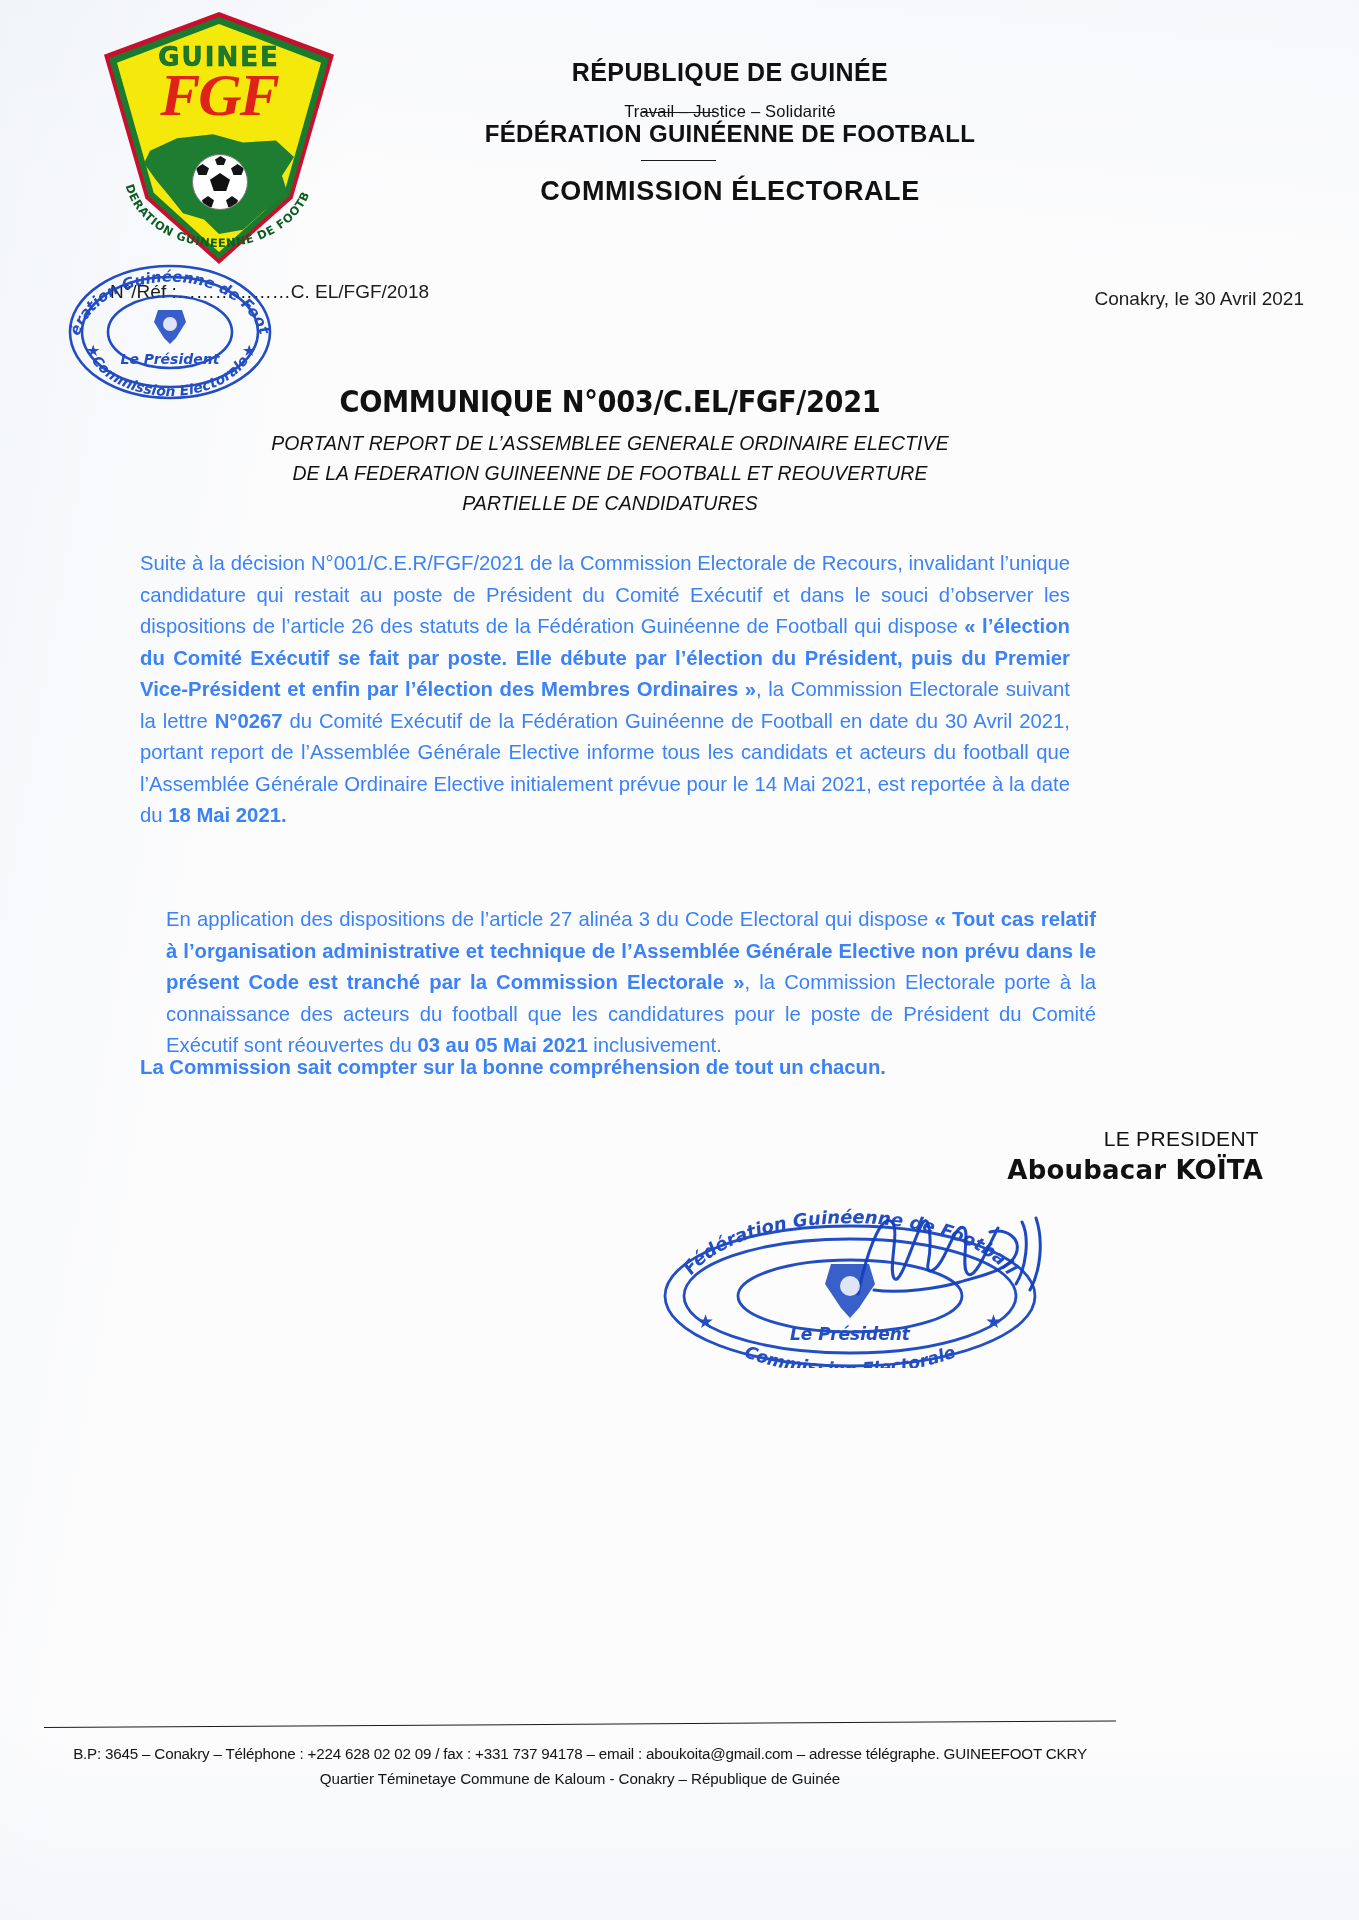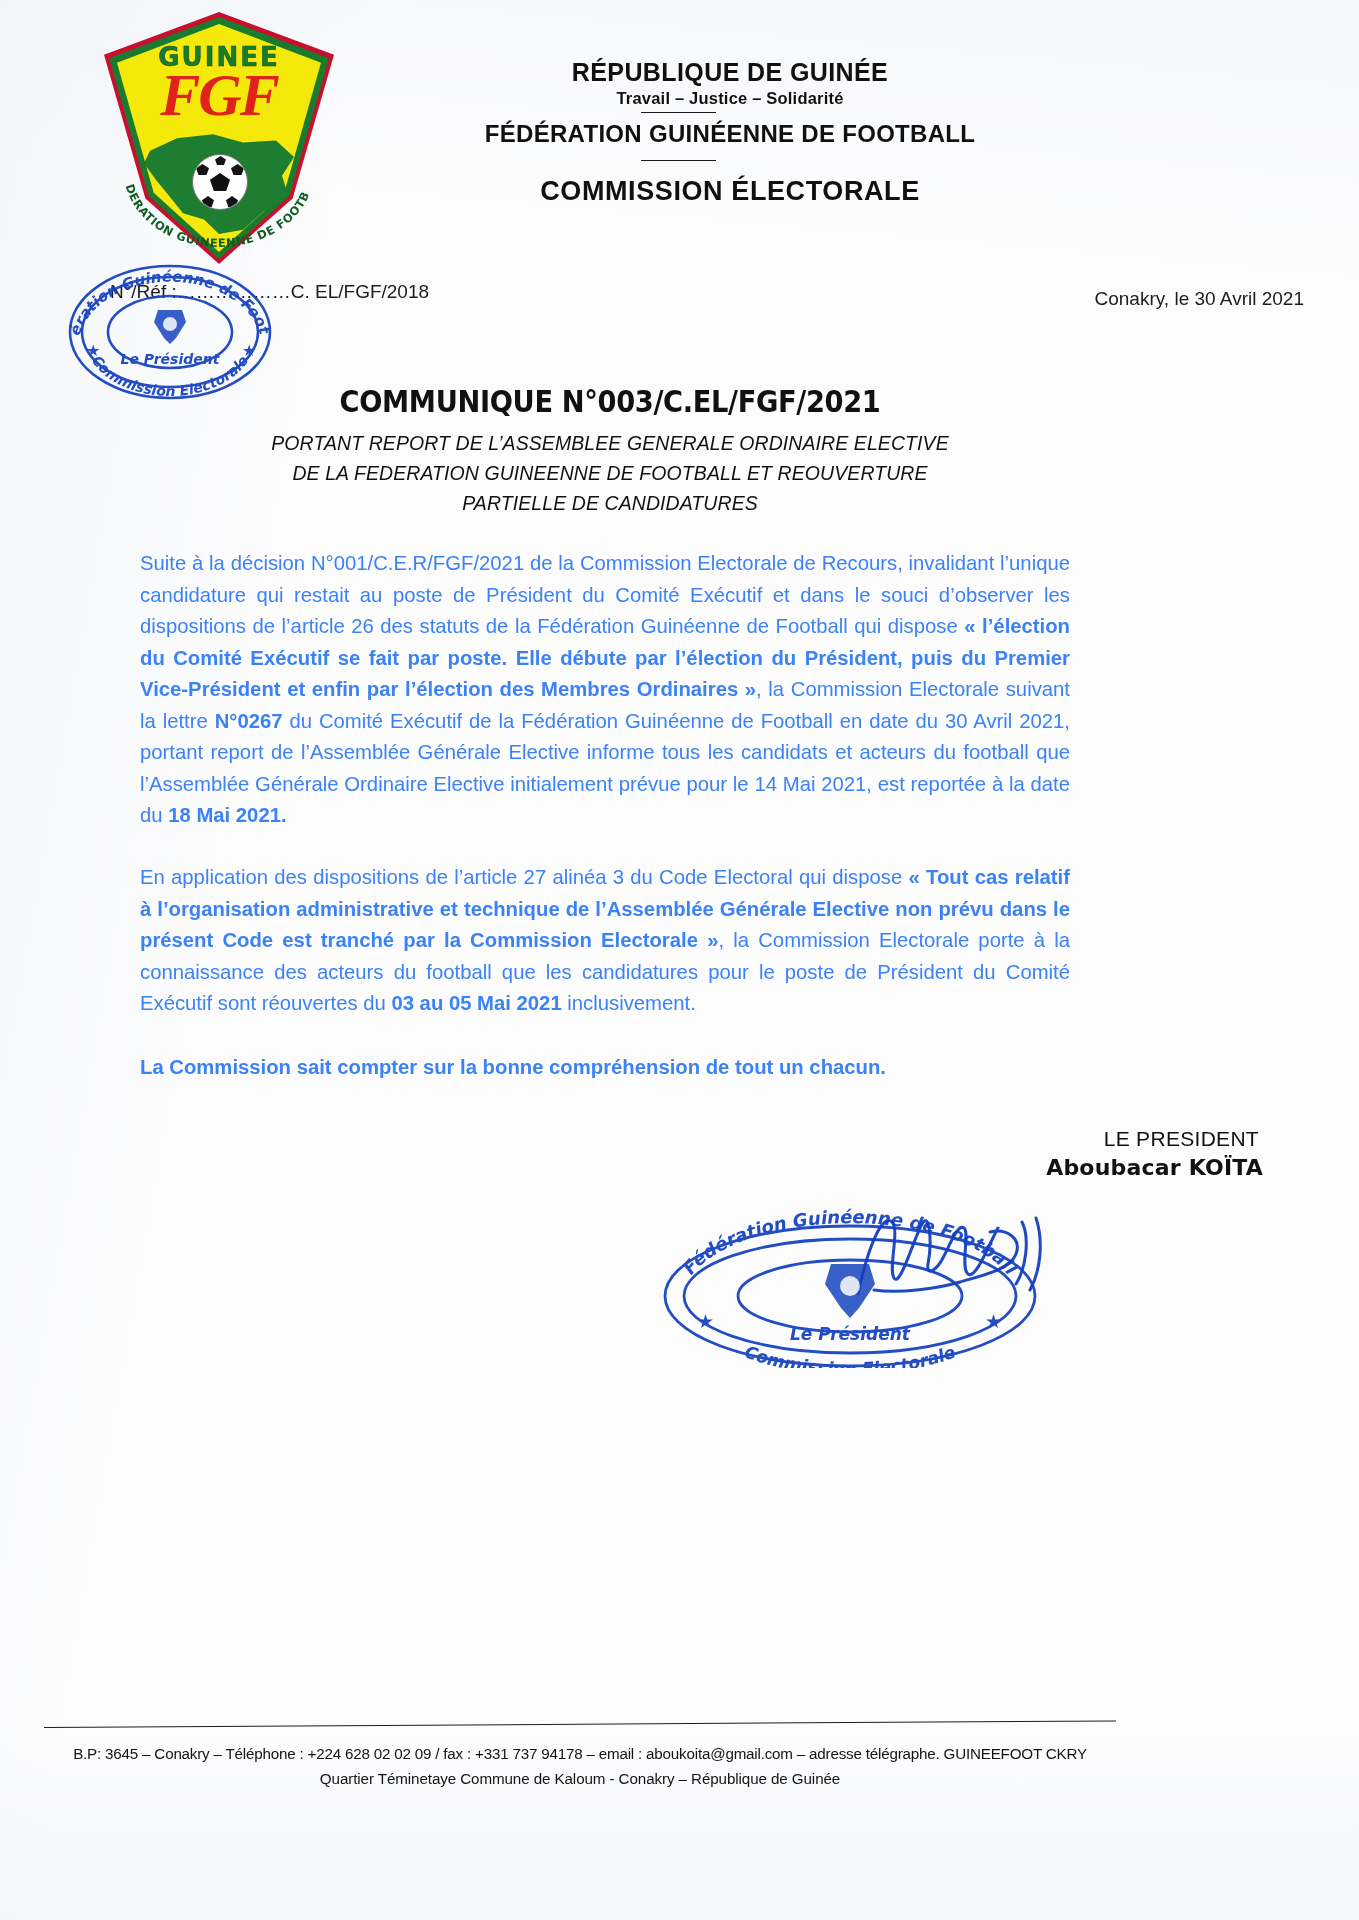--- a/index.html
+++ b/index.html
@@ -131,23 +131,23 @@
   
   .hdr { position: absolute; left: 330px; width: 800px; text-align: center; }
   .hdr-line1 {
     top: 58px;
     font-family: "Liberation Sans", sans-serif;
     font-weight: bold;
     font-size: 25px;
     letter-spacing: 0.4px;
   }
   .hdr-line2 {
-    top: 89px;
-    font-family: "Liberation Sans", sans-serif;
-    font-weight: bold;
+    top: 102px;
+    font-family: "Liberation Sans", sans-serif;
+    font-weight: normal;
     font-size: 16.5px;
     letter-spacing: 0.2px;
   }
   .rule1 {
     position: absolute;
     left: 641px; top: 112px;
     width: 75px; height: 0;
     border-top: 1.6px solid #1a1a1a;
   }
   .hdr-line3 {
@@ -227,38 +227,38 @@
     position: absolute;
     left: 140px;
     width: 930px;
     font-family: "Liberation Sans", sans-serif;
     font-size: 20.3px;
     line-height: 31.5px;
     text-align: justify;
     color: #3b82f6;
   }
   .p1 { top: 548px; }
-  .p2 { top: 862px; }
+  .p2 { top: 904px; margin-left: 26px; }
   .p3 { top: 1052px; }
   .body-block b { font-weight: bold; }
 
   
   .sig-title {
     position: absolute;
     right: 100px; top: 1127px;
     font-family: "Liberation Sans", sans-serif;
     font-size: 21px;
     letter-spacing: 0.3px;
   }
   .sig-name {
     position: absolute;
     right: 96px; top: 1155px;
     font-family: "DejaVu Sans", sans-serif;
     font-weight: bold;
-    font-size: 22px;
+    font-size: 26px;
     letter-spacing: 0.2px;
   }
 
   
   .footer-rule {
     position: absolute;
     left: 44px; top: 1727px;
     width: 1072px; height: 0;
     border-top: 1.6px solid #1c1c1c;
     transform: rotate(-0.35deg);

